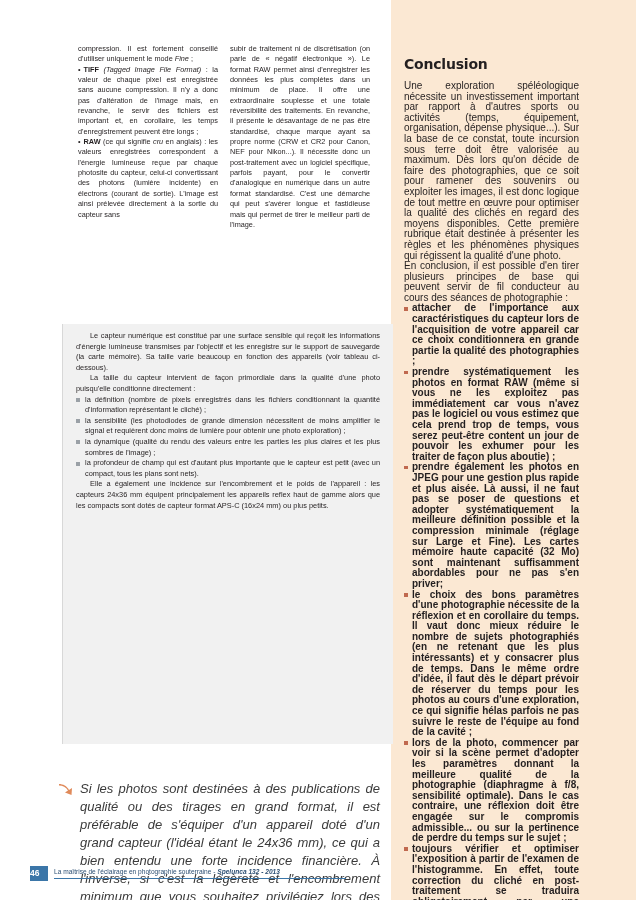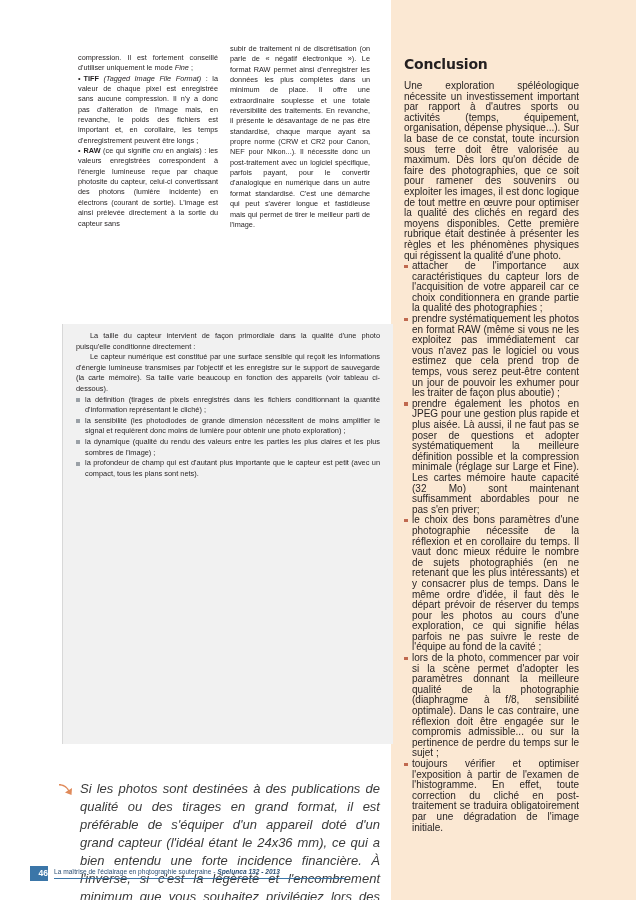--- a/index.html
+++ b/index.html
@@ -35,21 +35,21 @@
   
   .col {
     position: absolute;
     font-size: 7.3px;
     line-height: 10.35px;
     text-align: justify;
     text-justify: inter-word;
     hyphens: manual;
     color: #231f20;
   }
-  .col-a { left: 78px;  top: 53px; width: 140px; }
+  .col-a { left: 78px;  top: 44px; width: 140px; }
   .col-b { left: 230px; top: 44px; width: 140px; }
 
   .col p { margin: 0; }
   .bullpt { font-weight: bold; }
   .dot::before {
     content: "\2022";
     margin-right: 3px;
   }
   i, .it { font-style: italic; }
 
@@ -141,20 +141,21 @@
   .rcol-body p { margin: 0; }
   ul.rlist {
     margin: 0;
     padding: 0;
     list-style: none;
   }
   ul.rlist li {
     position: relative;
     padding-left: 8px;
     text-align: justify;
+    font-weight: bold;
   }
   ul.rlist li::before {
     content: "";
     position: absolute;
     left: 0;
     top: 3.5px;
     width: 3.6px;
     height: 3.6px;
     background: #c0694f;
   }
@@ -170,21 +171,21 @@
   .pagenum {
     position: absolute;
     left: 0;
     top: 0;
     width: 18px;
     height: 14px;
     background: #3b76a8;
     color: #ffffff;
     font-size: 8.5px;
     font-weight: bold;
-    text-align: right;
+    text-align: left;
     line-height: 14px;
   }
   .foot-text {
     position: absolute;
     left: 24px;
     top: 2px;
     font-size: 6.6px;
     color: #2c4f73;
     white-space: nowrap;
     border-bottom: 0.7px solid #3b76a8;
@@ -203,53 +204,55 @@
 </style>
 </head>
 <body>
 
 <div class="page">
 
   <div class="right-band"></div>
 
   <div class="col col-a">
     <p>compression. Il est fortement conseillé d'utiliser uniquement le mode <i>Fine</i> ;</p>
-    <p class="dot"><span class="bullpt">TIFF</span> <i>(Tagged Image File Format)</i><span> : la valeur de chaque pixel est enregistrée sans aucune compression. Il n'y a donc pas d'altération de l'image mais, en revanche, le poids des fichiers est important et, en corollaire, les temps d'enregistrement peuvent être longs ;</span></p>
+    <p class="dot"><span class="bullpt">TIFF</span> <i>(Tagged Image File Format)</i><span> : la valeur de chaque pixel est enregistrée sans aucune compression. Il n'y a donc pas d'altération de l'image mais, en revanche, le servir des fichiers est important et, en corollaire, les temps d'enregistrement peuvent être longs ;</span></p>
     <p class="dot"><span class="bullpt">RAW</span> <span>(ce qui signifie </span><i>cru</i><span> en anglais) : les valeurs enregistrées correspondent à l'énergie lumineuse reçue par chaque photosite du capteur, celui-ci convertissant des photons (lumière incidente) en électrons (courant de sortie). L'image est ainsi prélevée directement à la sortie du capteur sans</span></p>
   </div>
 
   <div class="col col-b">
     <p>subir de traitement ni de discrétisation (on parle de « négatif électronique »). Le format RAW permet ainsi d'enregistrer les données les plus complètes dans un minimum de place. Il offre une extraordinaire souplesse et une totale réversibilité des traitements. En revanche, il présente le désavantage de ne pas être standardisé, chaque marque ayant sa propre norme (CRW et CR2 pour Canon, NEF pour Nikon...). Il nécessite donc un post-traitement avec un logiciel spécifique, parfois payant, pour le convertir d'analogique en numérique dans un autre format standardisé. C'est une démarche qui peut s'avérer longue et fastidieuse mais qui permet de tirer le meilleur parti de l'image.</p>
   </div>
 
   <div class="greybox">
     <div class="greybox-inner">
+      <p class="indent">Le capteur numérique est constitué par une surface sensible qui reçoit les informations d'énergie lumineuse transmises par l'objectif et les enregistre sur le support de sauvegarde (la carte mémoire). Sa taille varie beaucoup en fonction des appareils (voir tableau ci-dessous).</p>
       <p class="indent">La taille du capteur intervient de façon primordiale dans la qualité d'une photo puisqu'elle conditionne directement :</p>
-      <p class="indent">Le capteur numérique est constitué par une surface sensible qui reçoit les informations d'énergie lumineuse transmises par l'objectif et les enregistre sur le support de sauvegarde (la carte mémoire). Sa taille varie beaucoup en fonction des appareils (voir tableau ci-dessous).</p>
       <ul class="sqlist">
-        <li>la définition (tirages de pixels enregistrés dans les fichiers conditionnant la quantité d'information représentant le cliché) ;</li>
+        <li>la définition (nombre de pixels enregistrés dans les fichiers conditionnant la quantité d'information représentant le cliché) ;</li>
         <li>la sensibilité (les photodiodes de grande dimension nécessitent de moins amplifier le signal et requièrent donc moins de lumière pour obtenir une photo exploration) ;</li>
         <li>la dynamique (qualité du rendu des valeurs entre les parties les plus claires et les plus sombres de l'image) ;</li>
         <li>la profondeur de champ qui est d'autant plus importante que le capteur est petit (avec un compact, tous les plans sont nets).</li>
       </ul>
+      <p class="indent">Elle a également une incidence sur l'encombrement et le poids de l'appareil : les capteurs 24x36 mm équipent principalement les appareils reflex haut de gamme alors que les compacts sont dotés de capteur format APS-C (16x24 mm) ou plus petits.</p>
     </div>
 
   </div>
 
   <div class="arrow">
     <svg width="16" height="16" viewBox="0 0 16 16">
       <path d="M1,2 C5,2 9,4 11,8 L14,6 L13.5,13 L7,10.5 L10,8.6 C8,5.2 4.6,3.6 1,3.6 Z" fill="#e08a5a"></path>
     </svg>
   </div>
   <div class="caption">Si les photos sont destinées à des publications de qualité ou des tirages en grand format, il est préférable de s'équiper d'un appareil doté d'un grand capteur (l'idéal étant le 24x36 mm), ce qui a bien entendu une forte incidence financière. À l'inverse, si c'est la légèreté et l'encombrement minimum que vous souhaitez privilégiez lors des explorations, le compact convient mieux, mais ce choix se fait au détriment de la qualité de l'image.</div>
 
   <div class="rcol">
     <h1>Conclusion</h1>
     <div class="rcol-body">
       <p>Une exploration spéléologique nécessite un investissement important par rapport à d'autres sports ou activités (temps, équipement, organisation, dépense physique...). Sur la base de ce constat, toute incursion sous terre doit être valorisée au maximum. Dès lors qu'on décide de faire des photographies, que ce soit pour ramener des souvenirs ou exploiter les images, il est donc logique de tout mettre en œuvre pour optimiser la qualité des clichés en regard des moyens disponibles. Cette première rubrique était destinée à présenter les règles et les phénomènes physiques qui régissent la qualité d'une photo.</p>
+      <p>En conclusion, il est possible d'en tirer plusieurs principes de base qui peuvent servir de fil conducteur au cours des séances de photographie :</p>
       <ul class="rlist">
         <li>attacher de l'importance aux caractéristiques du capteur lors de l'acquisition de votre appareil car ce choix conditionnera en grande partie la qualité des photographies ;</li>
         <li>prendre systématiquement les photos en format RAW (même si vous ne les exploitez pas immédiatement car vous n'avez pas le logiciel ou vous estimez que cela prend trop de temps, vous serez peut-être content un jour de pouvoir les exhumer pour les traiter de façon plus aboutie) ;</li>
         <li>prendre également les photos en JPEG pour une gestion plus rapide et plus aisée. Là aussi, il ne faut pas se poser de questions et adopter systématiquement la meilleure définition possible et la compression minimale (réglage sur Large et Fine). Les cartes mémoire haute capacité (32 Mo) sont maintenant suffisamment abordables pour ne pas s'en priver;</li>
         <li>le choix des bons paramètres d'une photographie nécessite de la réflexion et en corollaire du temps. Il vaut donc mieux réduire le nombre de sujets photographiés (en ne retenant que les plus intéressants) et y consacrer plus de temps. Dans le même ordre d'idée, il faut dès le départ prévoir de réserver du temps pour les photos au cours d'une exploration, ce qui signifie hélas parfois ne pas suivre le reste de l'équipe au fond de la cavité ;</li>
         <li>lors de la photo, commencer par voir si la scène permet d'adopter les paramètres donnant la meilleure qualité de la photographie (diaphragme à f/8, sensibilité optimale). Dans le cas contraire, une réflexion doit être engagée sur le compromis admissible... ou sur la pertinence de perdre du temps sur le sujet ;</li>
         <li>toujours vérifier et optimiser l'exposition à partir de l'examen de l'histogramme. En effet, toute correction du cliché en post-traitement se traduira obligatoirement par une dégradation de l'image initiale.</li>
       </ul>
     </div>
   </div>

